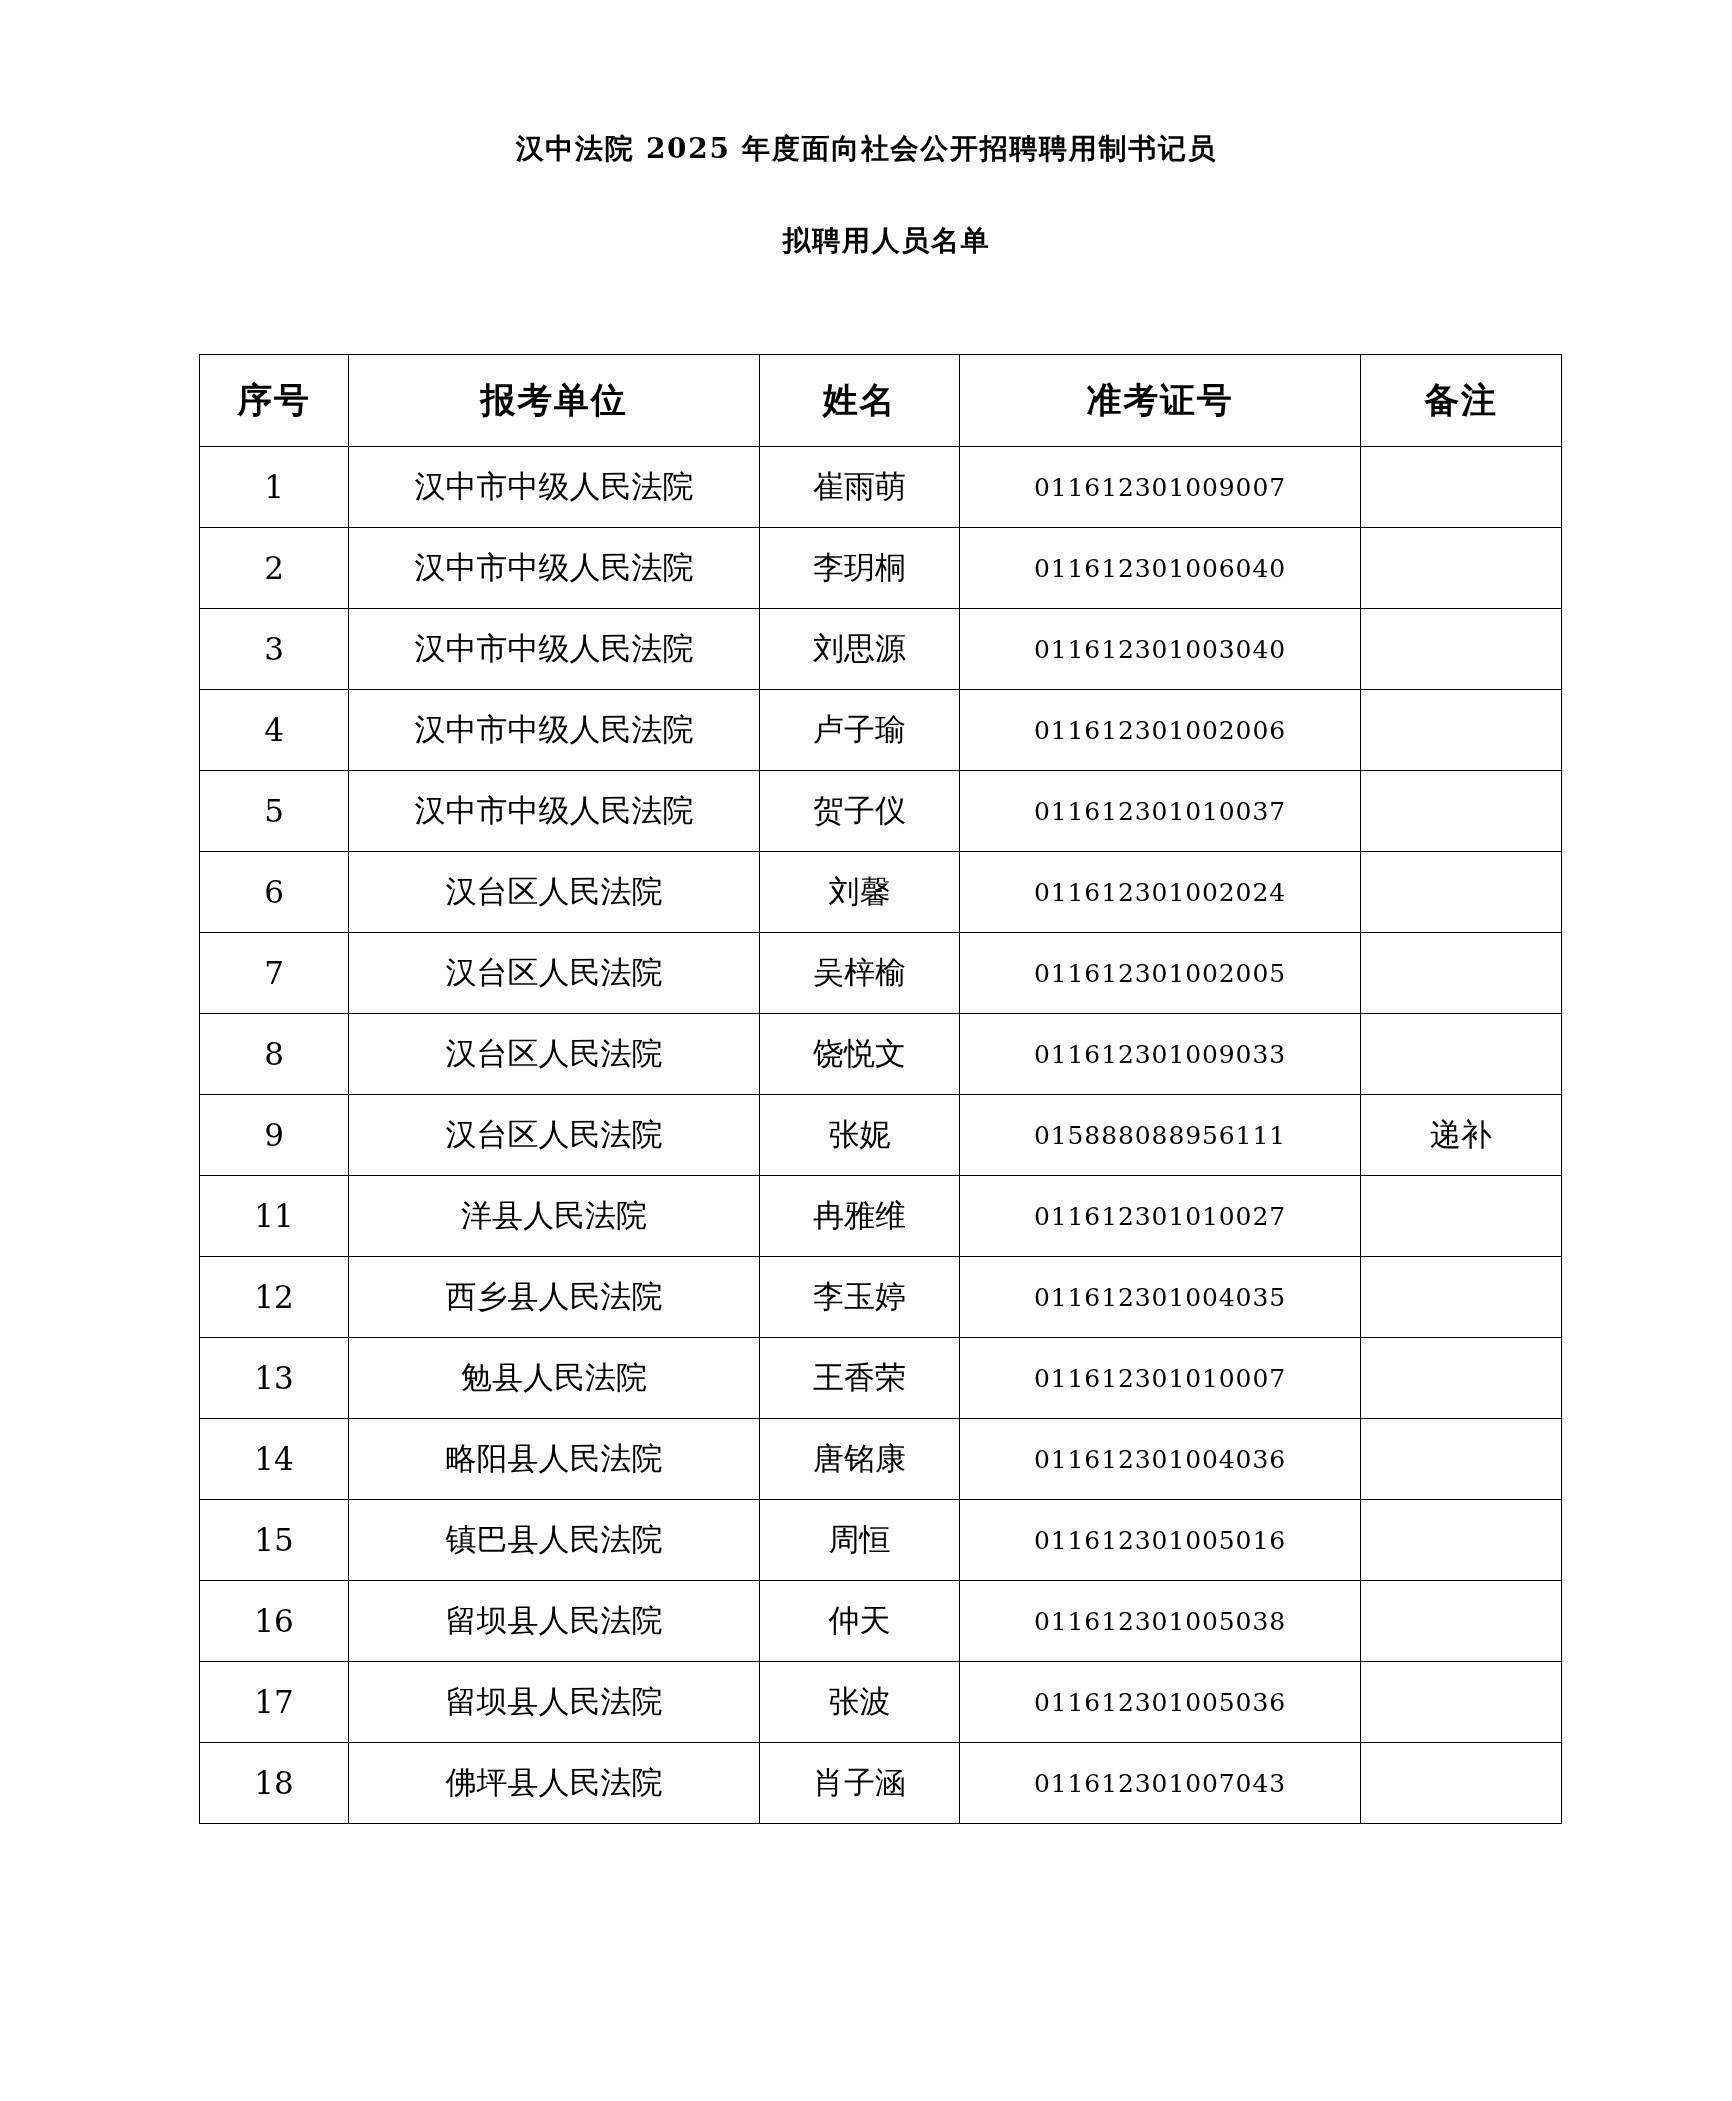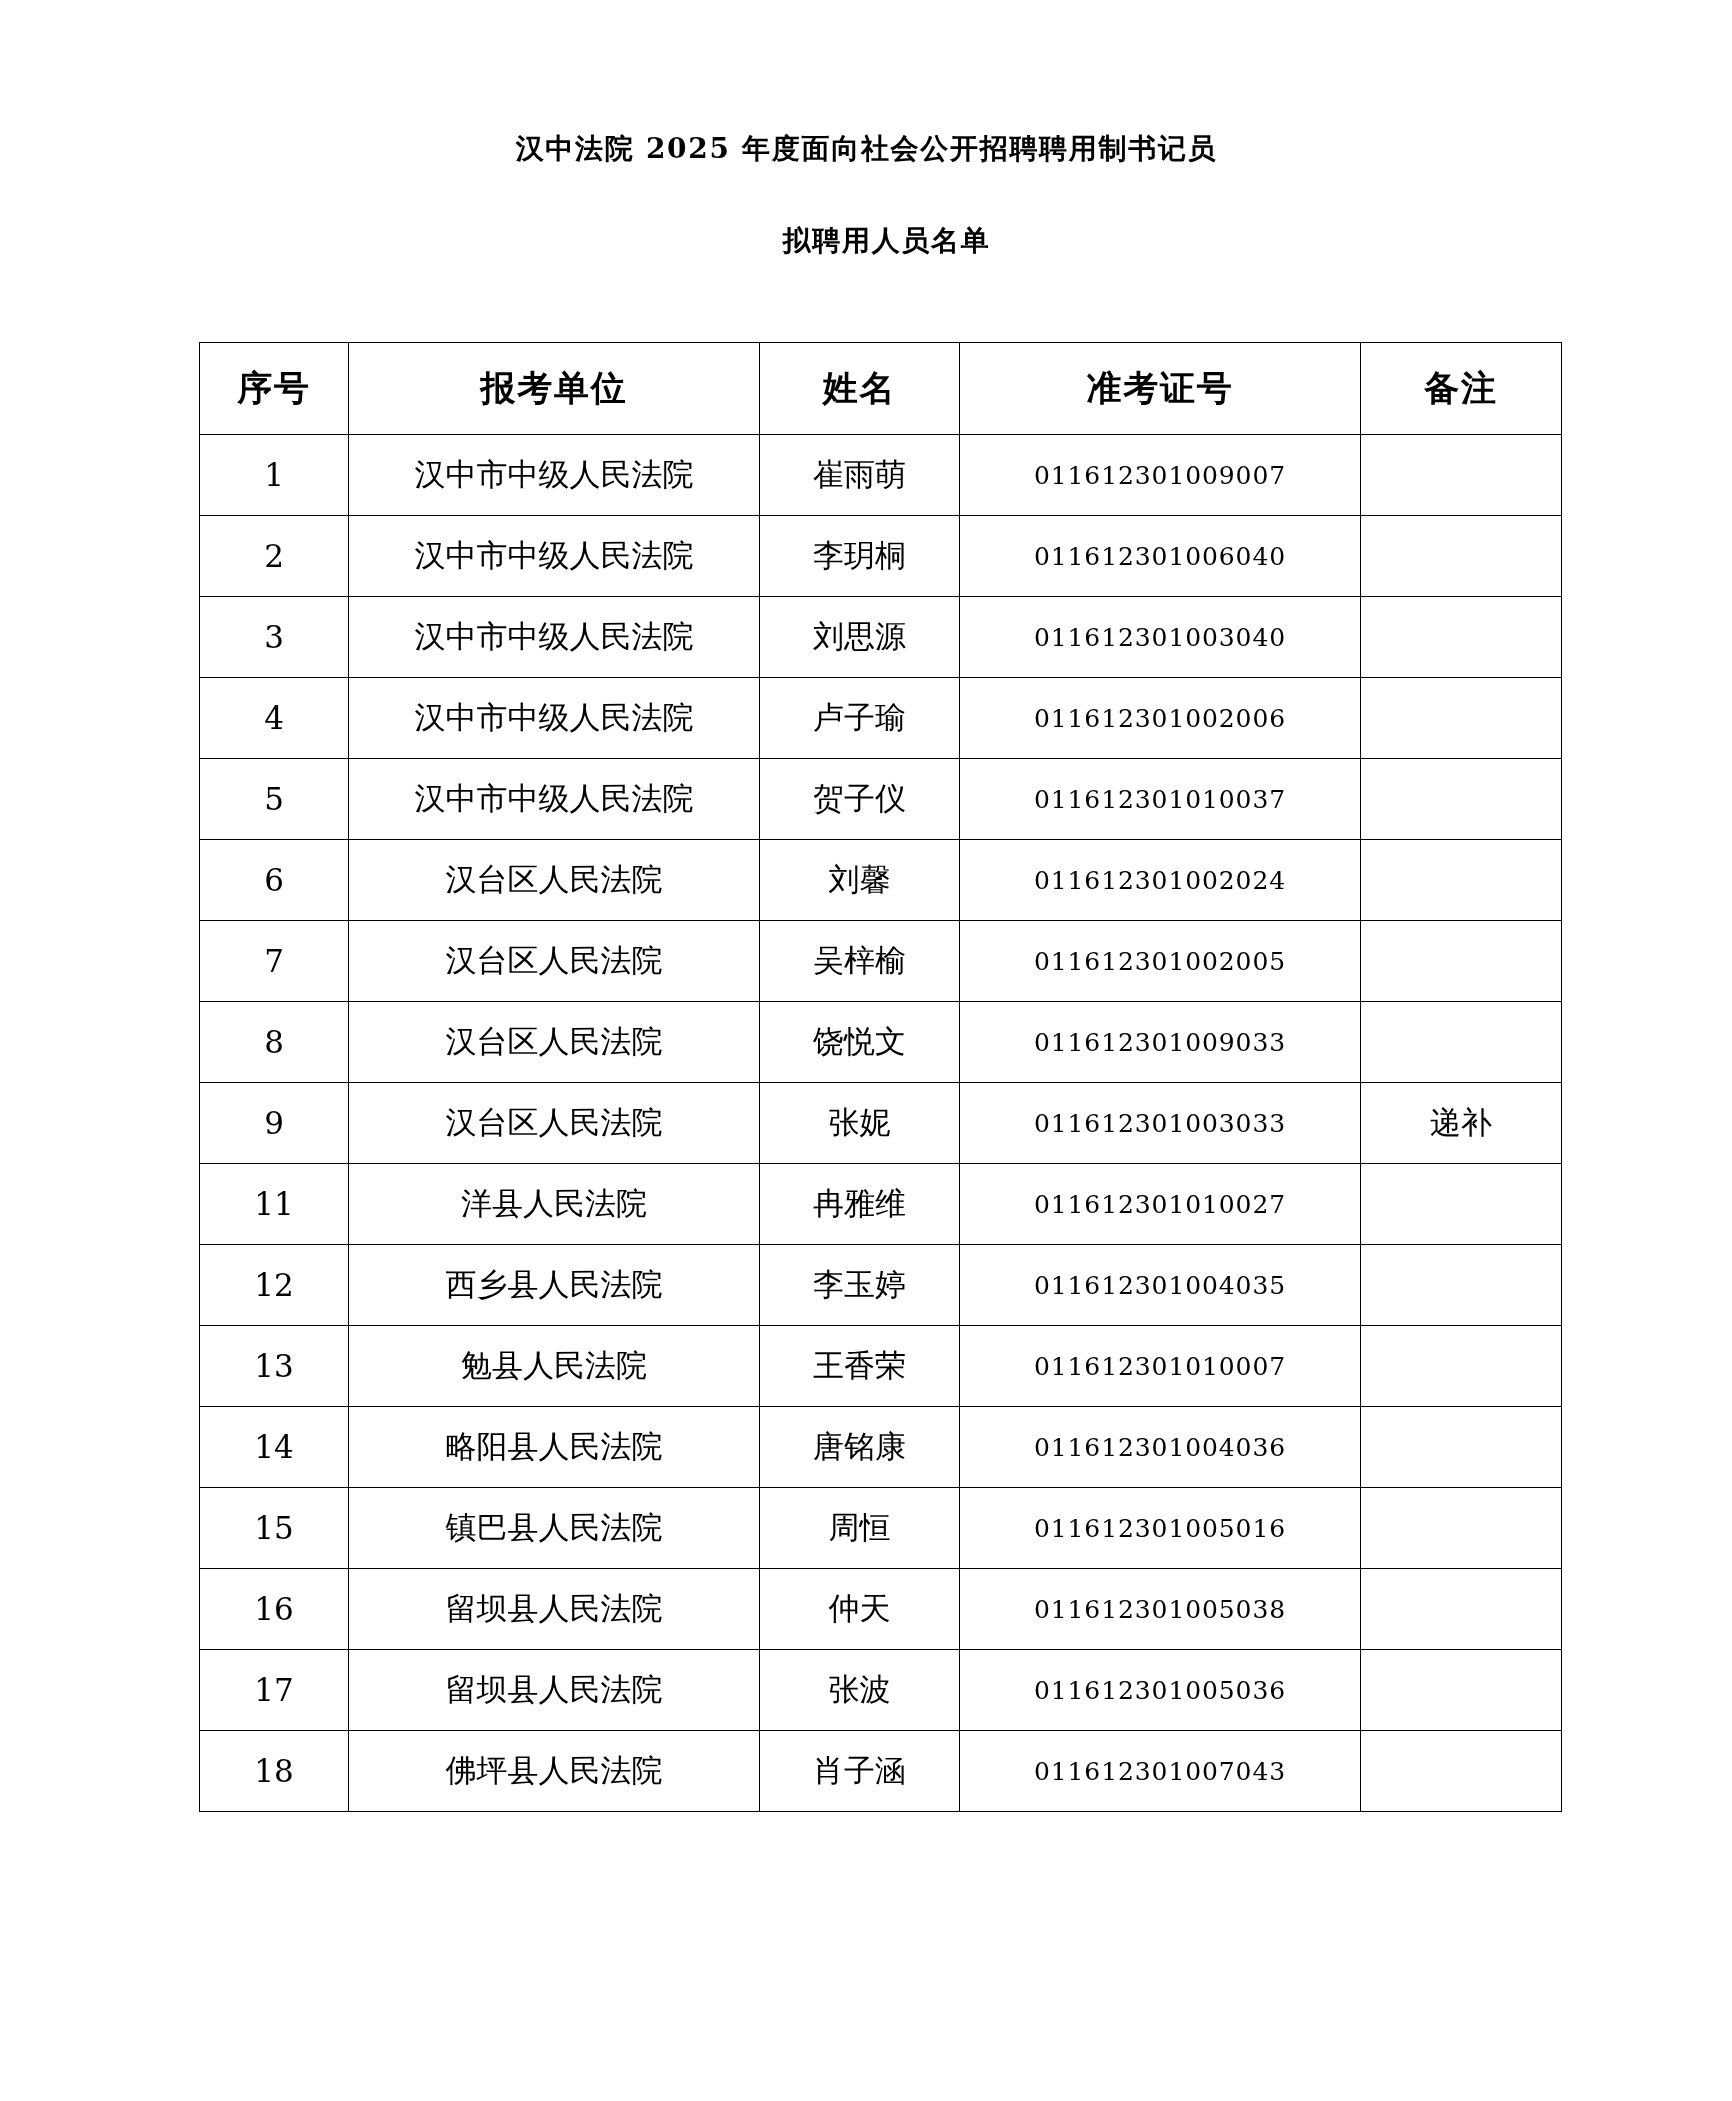--- a/index.html
+++ b/index.html
@@ -30,21 +30,21 @@
     letter-spacing: 1.7px;
     white-space: nowrap;
   }
   .title-line + .title-line {
     margin-top: 38px;
     padding-left: 40px;
   }
   table.roster {
     position: absolute;
     left: 199px;
-    top: 342px;
+    top: 354px;
     width: 1363px;
     border-collapse: collapse;
     table-layout: fixed;
   }
   .roster th, .roster td {
     border: 1.7px solid #000000;
     text-align: center;
     vertical-align: middle;
     padding: 0;
     overflow: hidden;
@@ -147,21 +147,21 @@
         <td class="c-seq">8</td>
         <td class="c-unit">汉台区人民法院</td>
         <td class="c-name">饶悦文</td>
         <td class="c-exam">011612301009033</td>
         <td class="c-rem"></td>
       </tr>
       <tr>
         <td class="c-seq">9</td>
         <td class="c-unit">汉台区人民法院</td>
         <td class="c-name">张妮</td>
-        <td class="c-exam">011612301003033</td>
+        <td class="c-exam">015888088956111</td>
         <td class="c-rem">递补</td>
       </tr>
       <tr>
         <td class="c-seq">11</td>
         <td class="c-unit">洋县人民法院</td>
         <td class="c-name">冉雅维</td>
         <td class="c-exam">011612301010027</td>
         <td class="c-rem"></td>
       </tr>
       <tr>

